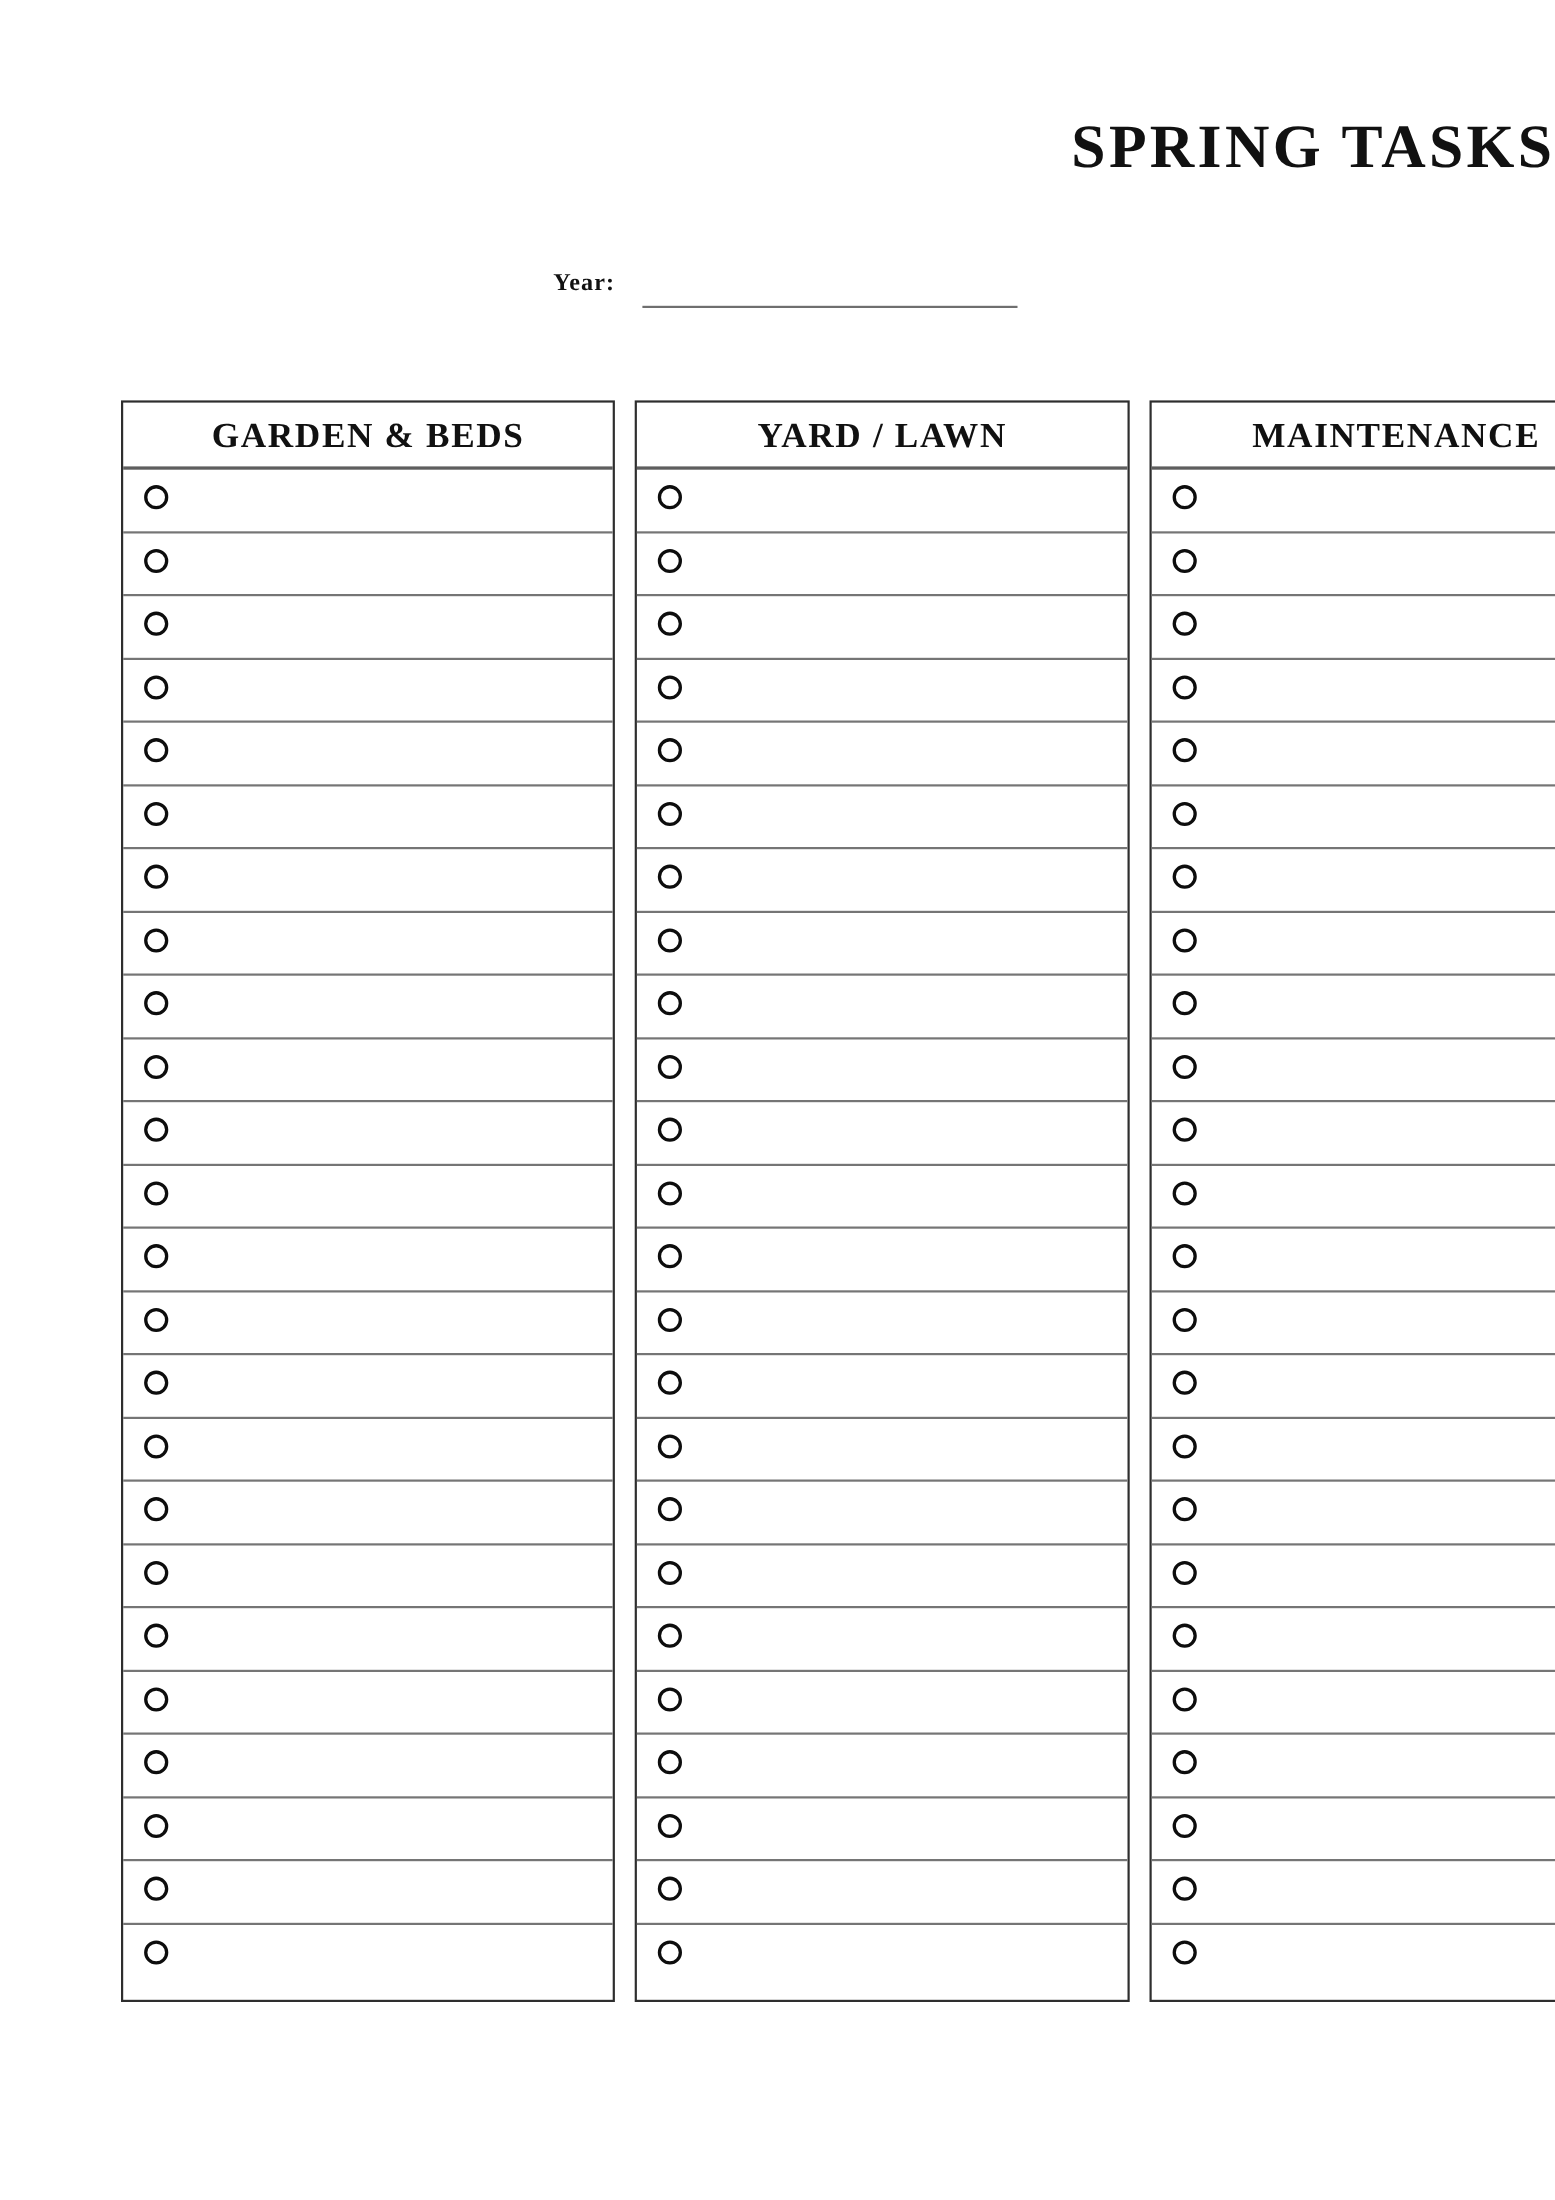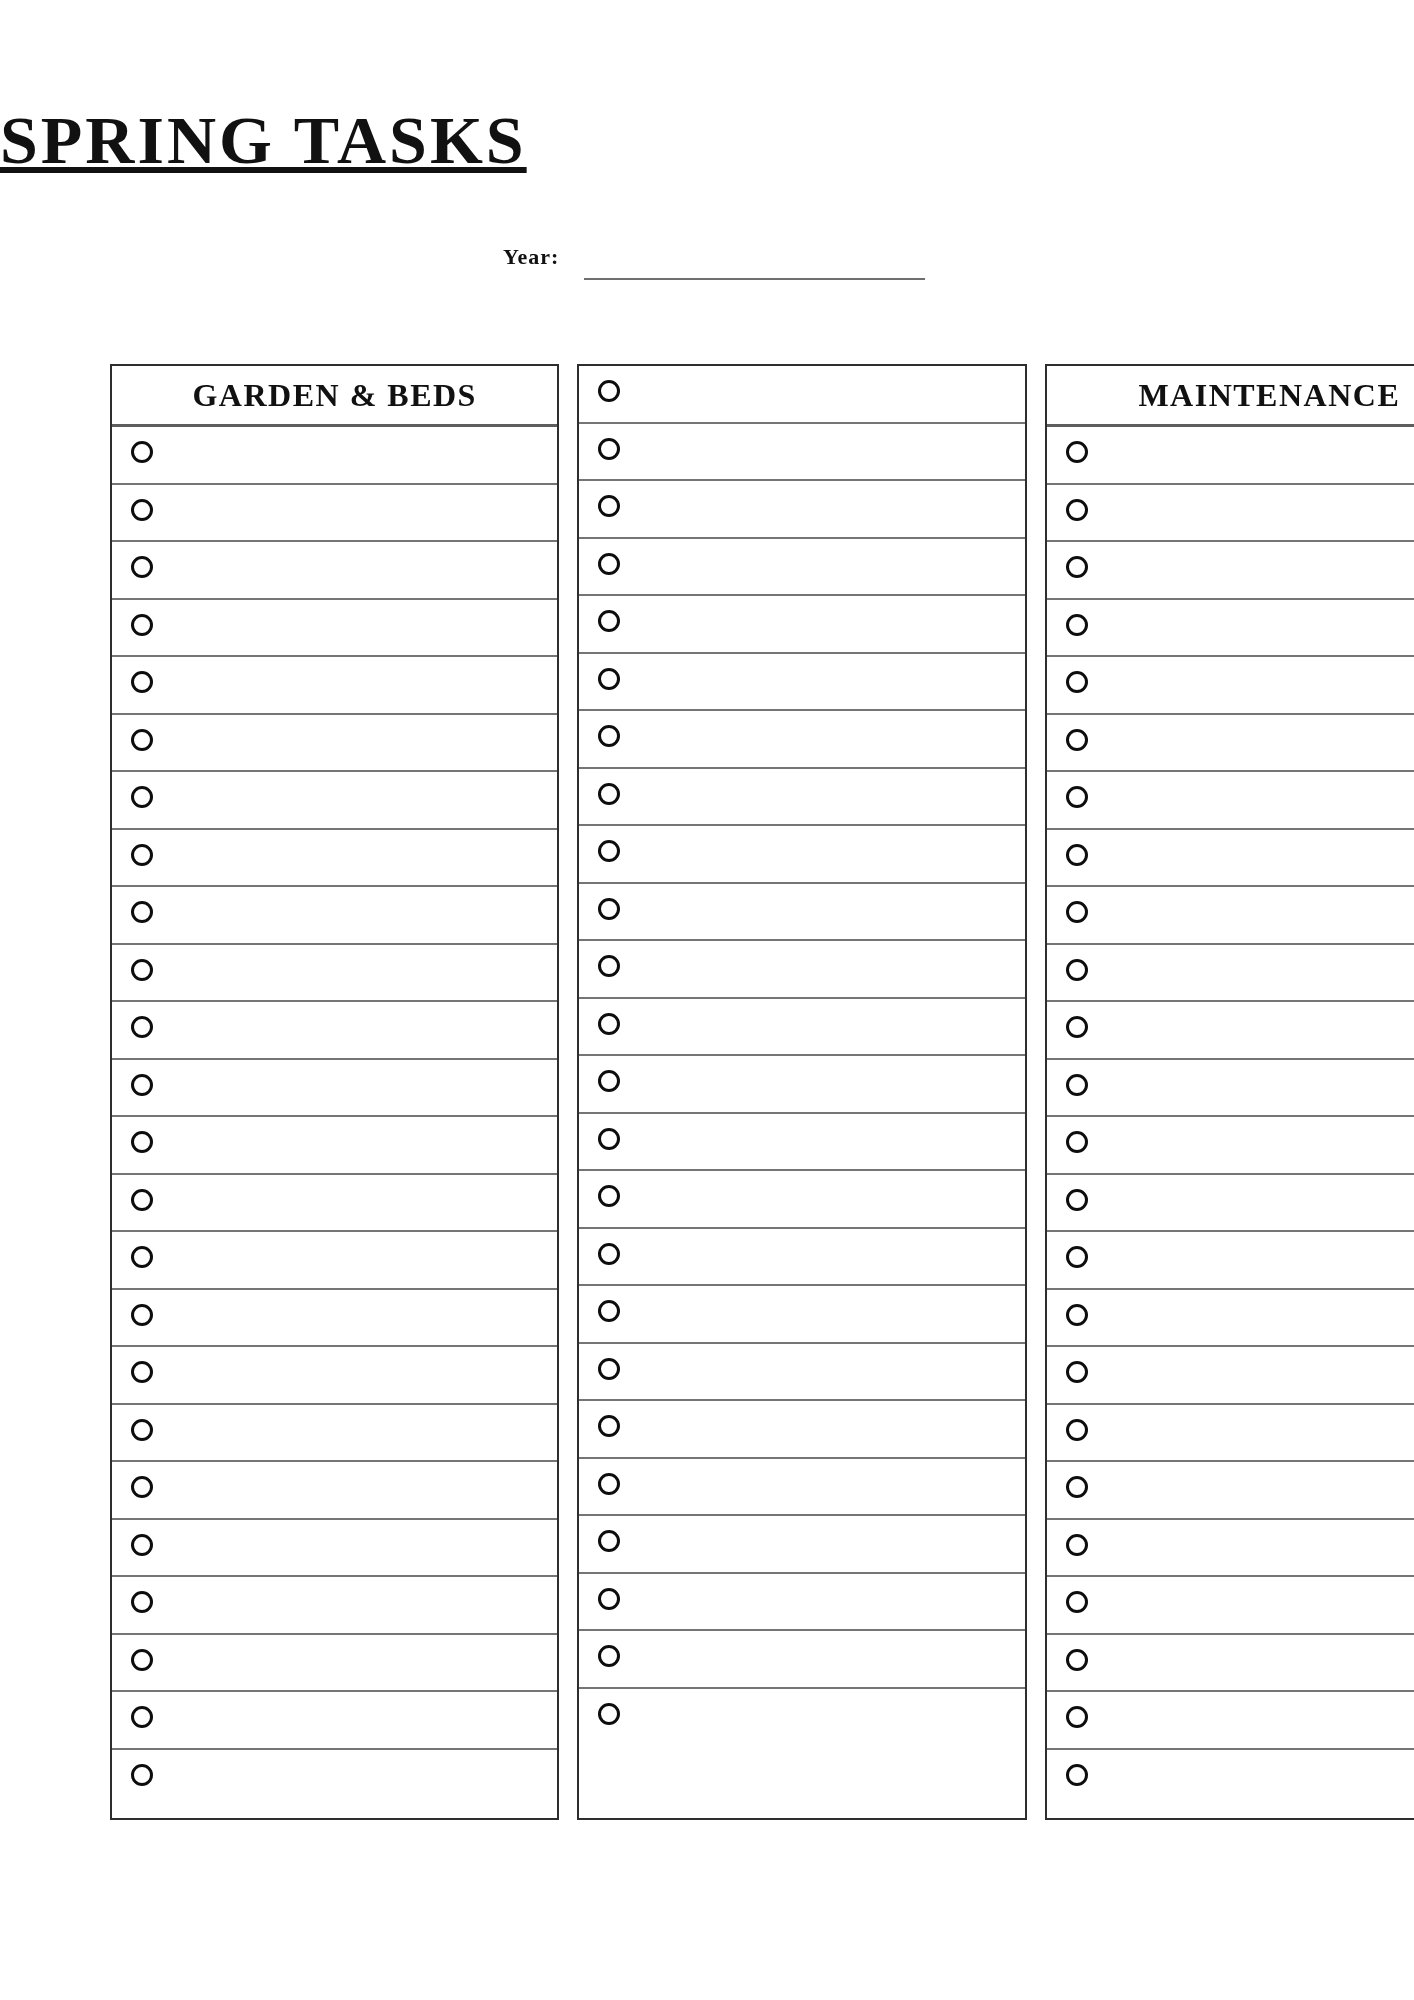--- a/index.html
+++ b/index.html
@@ -20,28 +20,27 @@
     background:var(--bg);
     font-family:"Liberation Serif","DejaVu Serif",serif;
     color:var(--text);
     overflow:hidden;
   }
   .title{
     position:absolute;
     top:106px;
     left:0;
     width:100%;
-    text-align:left;
-    font-size:68px;
+    text-align:right;
+    font-size:56px;
     line-height:1;
     font-weight:700;
     letter-spacing:3px;
     color:var(--text);
     white-space:nowrap;
-    text-decoration:underline;
   }
   .year-row{
     position:absolute;
     top:246px;
     left:503px;
     display:flex;
     align-items:flex-start;
   }
   .year-label{
     font-size:22px;
@@ -188,20 +187,21 @@
           <div class="task-row">
             <span class="circle"></span>
           </div>
           <div class="task-row">
             <span class="circle"></span>
           </div>
         </div>
     </div>
 
     <div class="column">
+      <div class="col-header">YARD / LAWN</div>
       <div class="col-body">
           <div class="task-row">
             <span class="circle"></span>
           </div>
           <div class="task-row">
             <span class="circle"></span>
           </div>
           <div class="task-row">
             <span class="circle"></span>
           </div>

